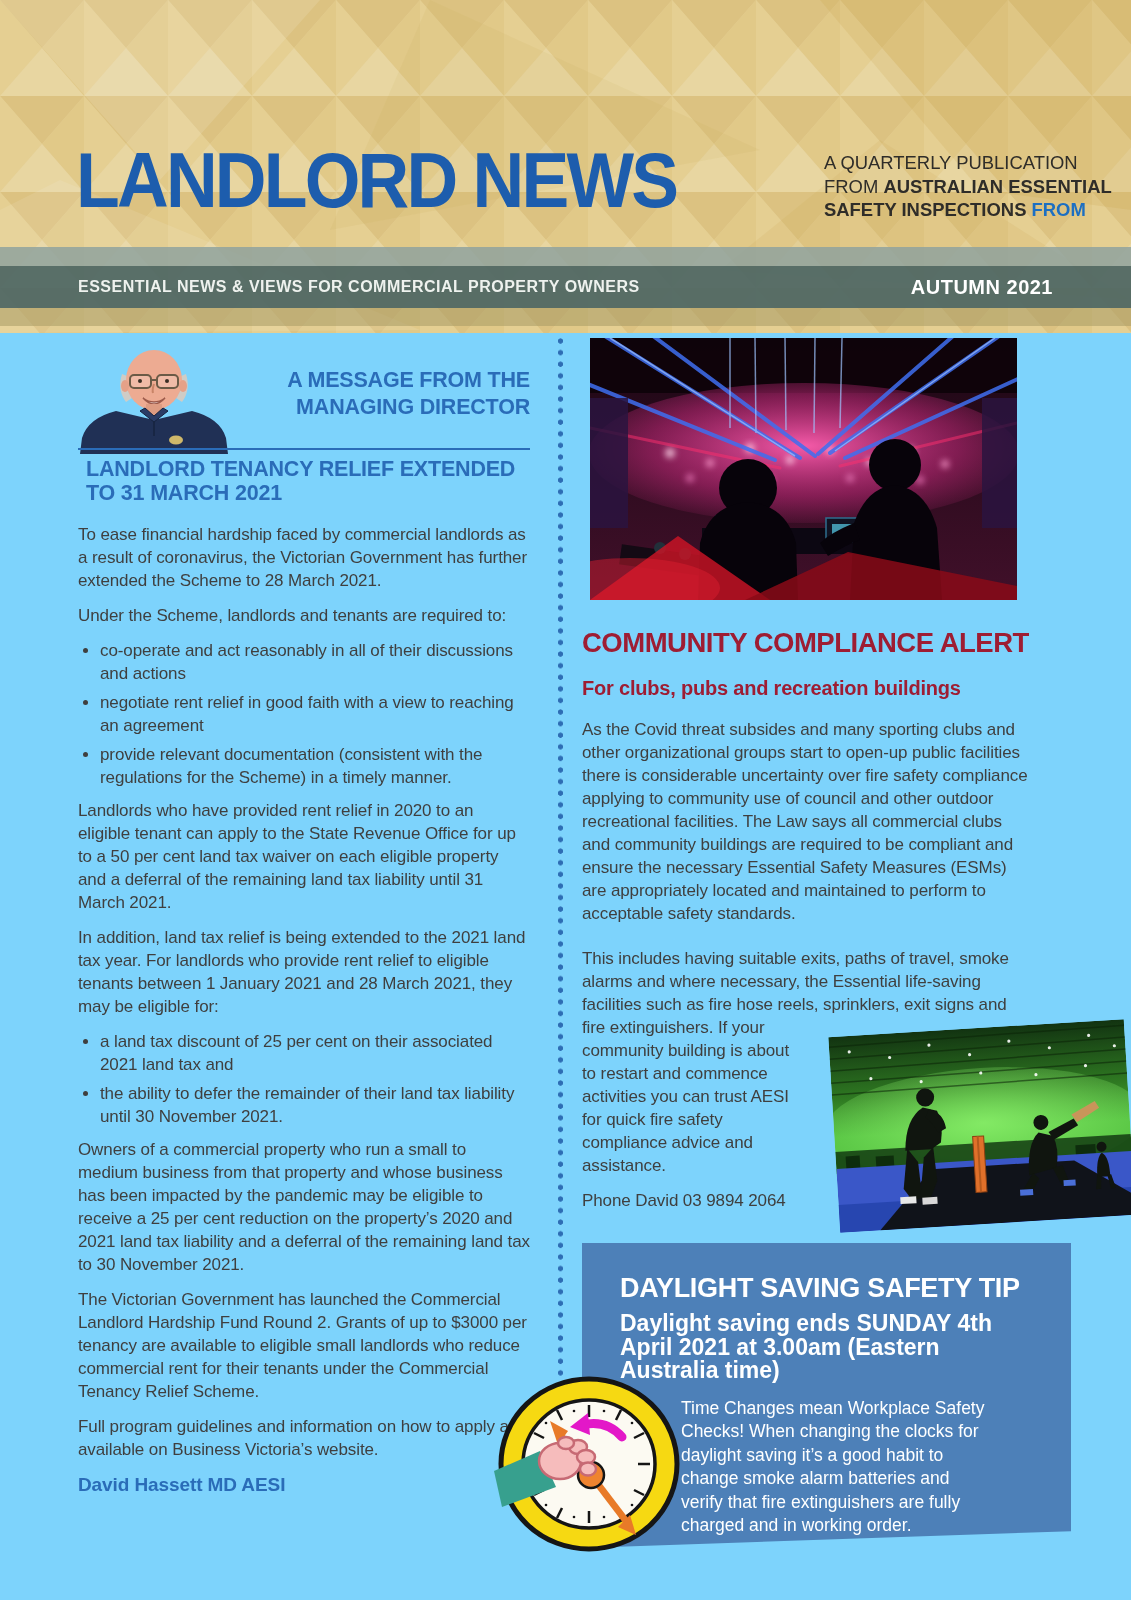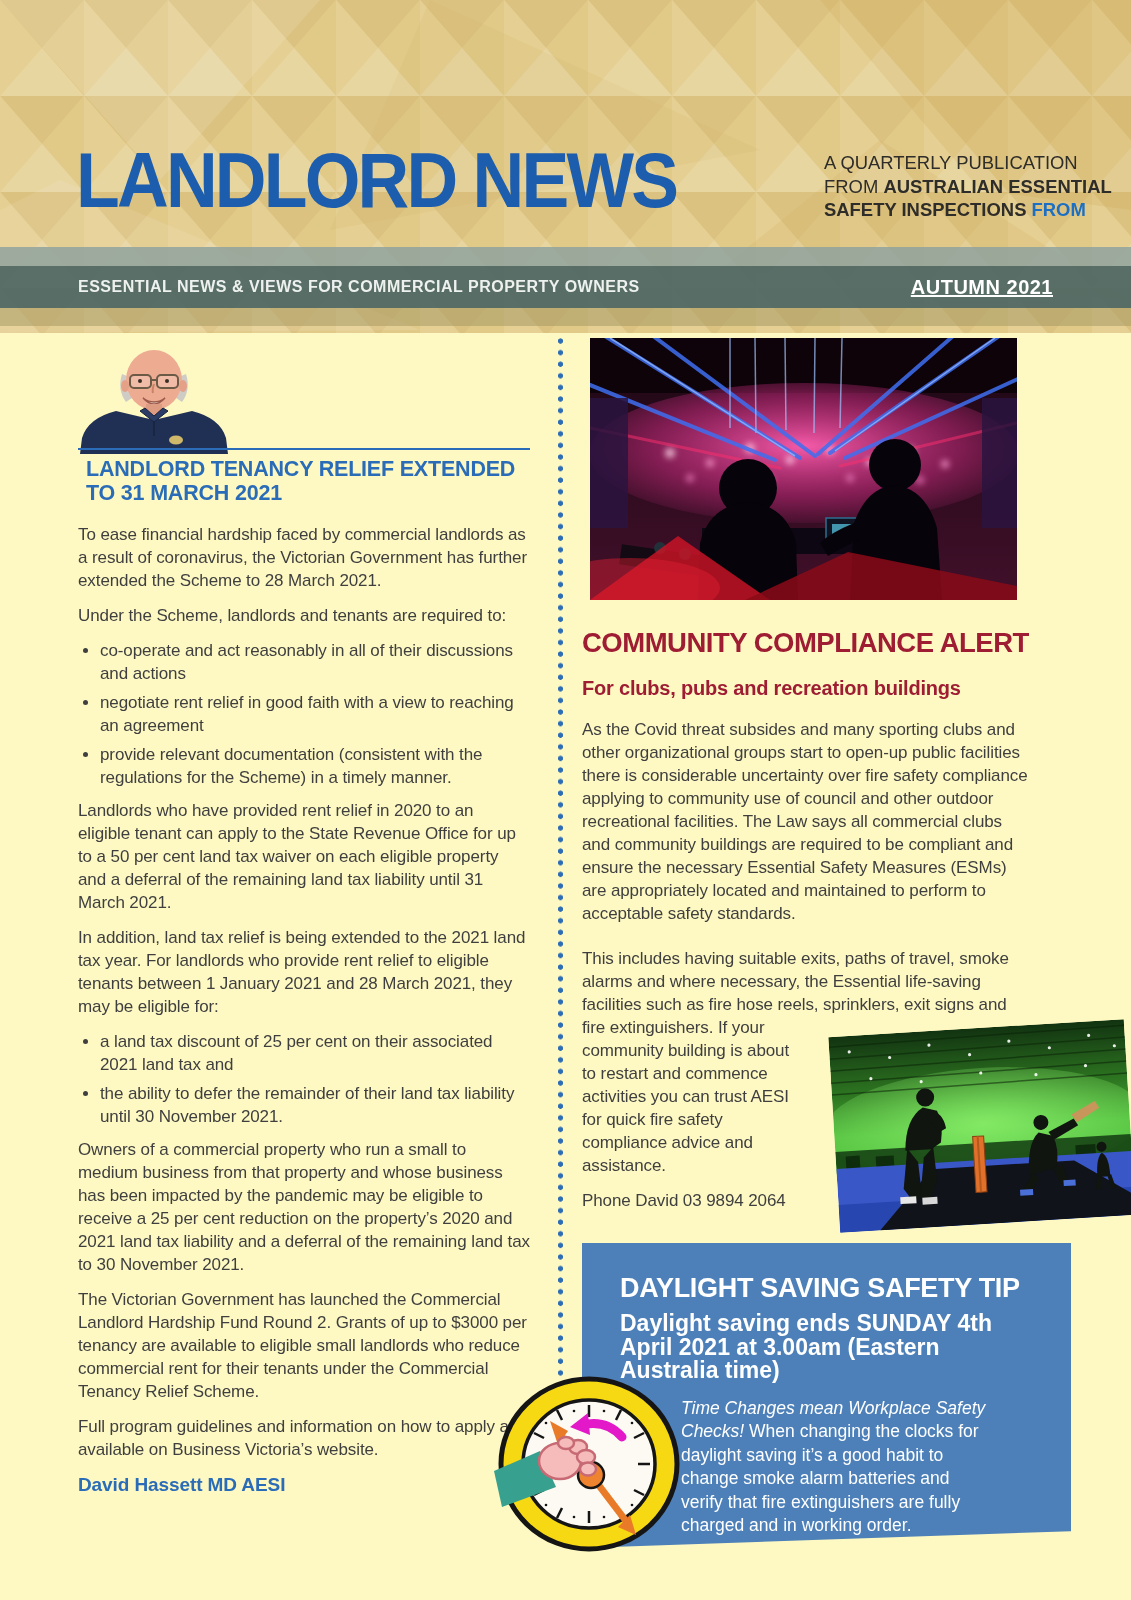--- a/index.html
+++ b/index.html
@@ -1,35 +1,35 @@
 <!DOCTYPE html>
 <html><head>
 <meta charset="utf-8">
 <style>
   html,body{margin:0;padding:0;background:#ffffff;}
-  .page{position:relative;width:1131px;height:1600px;background:#fef9c3;overflow:hidden;
+  .page{position:relative;width:1131px;height:1600px;background:#7dd3fc;overflow:hidden;
         font-family:"Liberation Sans",sans-serif;}
 
   
   .header{position:absolute;left:0;top:0;width:1131px;height:333px;}
   .header svg{display:block;}
   .masthead-title{position:absolute;left:76px;top:136px;font-size:77px;font-weight:bold;
         color:#1d5dad;letter-spacing:-3px;white-space:nowrap;transform:scaleX(.93);
         transform-origin:left top;}
   .pub-info{position:absolute;left:824px;top:151px;font-size:19px;line-height:23.5px;
         color:#2f2d29;font-weight:bold;transform:scaleX(.97);transform-origin:left top;white-space:nowrap;}
   .pub-line1{font-weight:normal;}
   .brand{color:#1c6fc2;}
   .band1{position:absolute;left:0;top:247px;width:100%;height:19px;background:rgba(143,162,158,.85);}
   .band2{position:absolute;left:0;top:266px;width:100%;height:42px;background:rgba(77,102,99,.93);}
   .band3{position:absolute;left:0;top:308px;width:100%;height:18px;background:rgba(168,155,100,.55);}
   .tagline{position:absolute;left:78px;top:0;height:42px;line-height:42px;font-size:16px;
         font-weight:bold;letter-spacing:.5px;color:#eef2ee;}
   .issue{position:absolute;right:78px;top:0;height:42px;line-height:42px;font-size:20px;
-        font-weight:bold;letter-spacing:.5px;color:#ffffff;text-decoration:underline;}
+        font-weight:bold;letter-spacing:.5px;color:#ffffff;}
 
   
   .divider-dotted{position:absolute;left:558px;top:338px;width:5px;height:1042px;
         background-image:radial-gradient(circle at 2.5px 3px,#2e6db4 2.3px,rgba(0,0,0,0) 2.9px);
         background-size:5px 11.6px;background-repeat:repeat-y;}
   .col-left{position:absolute;left:78px;top:330px;width:452px;height:1270px;}
   .col-right{position:absolute;left:582px;top:330px;width:450px;height:1270px;}
 
   
   .md-photo{position:absolute;left:0;top:18px;}
@@ -59,21 +59,21 @@
   .phone-line{margin:12px 0 0 0;}
   .cricket{position:absolute;left:252px;top:698px;transform:rotate(-3.5deg);transform-origin:center;}
 
   .tip-box{position:absolute;left:0;top:913px;width:489px;height:305px;background:#4d80b8;
         clip-path:polygon(0 0,100% 0,100% 94.5%,0 100%);}
   .tip-heading{margin:30px 0 0 38px;font-size:27px;font-weight:bold;color:#ffffff;
         letter-spacing:-0.3px;white-space:nowrap;}
   .tip-subheading{margin:8px 0 0 38px;width:390px;font-size:23px;line-height:23.5px;
         font-weight:bold;color:#ffffff;}
   .tip-body{margin:14px 0 0 99px;width:315px;font-size:17.5px;line-height:23.5px;color:#ffffff;}
-  .tip-body .it{font-style:italic;}
+  .tip-body .it{}
 
   .clock{position:absolute;left:494px;top:1375px;z-index:5;}
 </style>
 </head>
 <body>
 
 <div class="page">
 
   <div class="header">
     <svg width="1131" height="333" viewBox="0 0 1131 333">
@@ -135,20 +135,24 @@
       <path d="M65,50 q11,8 22,0 q-11,12 -22,0 Z" fill="#ffffff" stroke="#9c5a4a" stroke-width="1.5"></path>
 
       <rect x="68" y="56" width="16" height="12" fill="#dd9c82"></rect>
 
       <path d="M2,106 L4,90 Q10,70 38,63 L76,72 L114,63 Q142,70 148,90 L150,106 Z" fill="#203055"></path>
       <path d="M62,63 L76,74 L90,63 L85,60 L76,68 L67,60 Z" fill="#2a3c66" stroke="#16233f" stroke-width="1"></path>
       <line x1="76" y1="74" x2="76" y2="88" stroke="#16233f" stroke-width="1.5"></line>
       <ellipse cx="98" cy="92" rx="7" ry="4.5" fill="#d9c06b" opacity="0.95"></ellipse>
     </svg>
 
+    <div class="kicker">
+      <div>A MESSAGE FROM THE</div>
+      <div>MANAGING DIRECTOR</div>
+    </div>
 
     <div class="rule"></div>
 
     <div class="story-heading">
       <div>LANDLORD TENANCY RELIEF EXTENDED</div>
       <div>TO 31 MARCH 2021</div>
     </div>
 
     <div class="body-flow">
       <p>To ease financial hardship faced by commercial landlords as a result of coronavirus, the Victorian Government has further extended the Scheme to 28 March 2021.</p>

